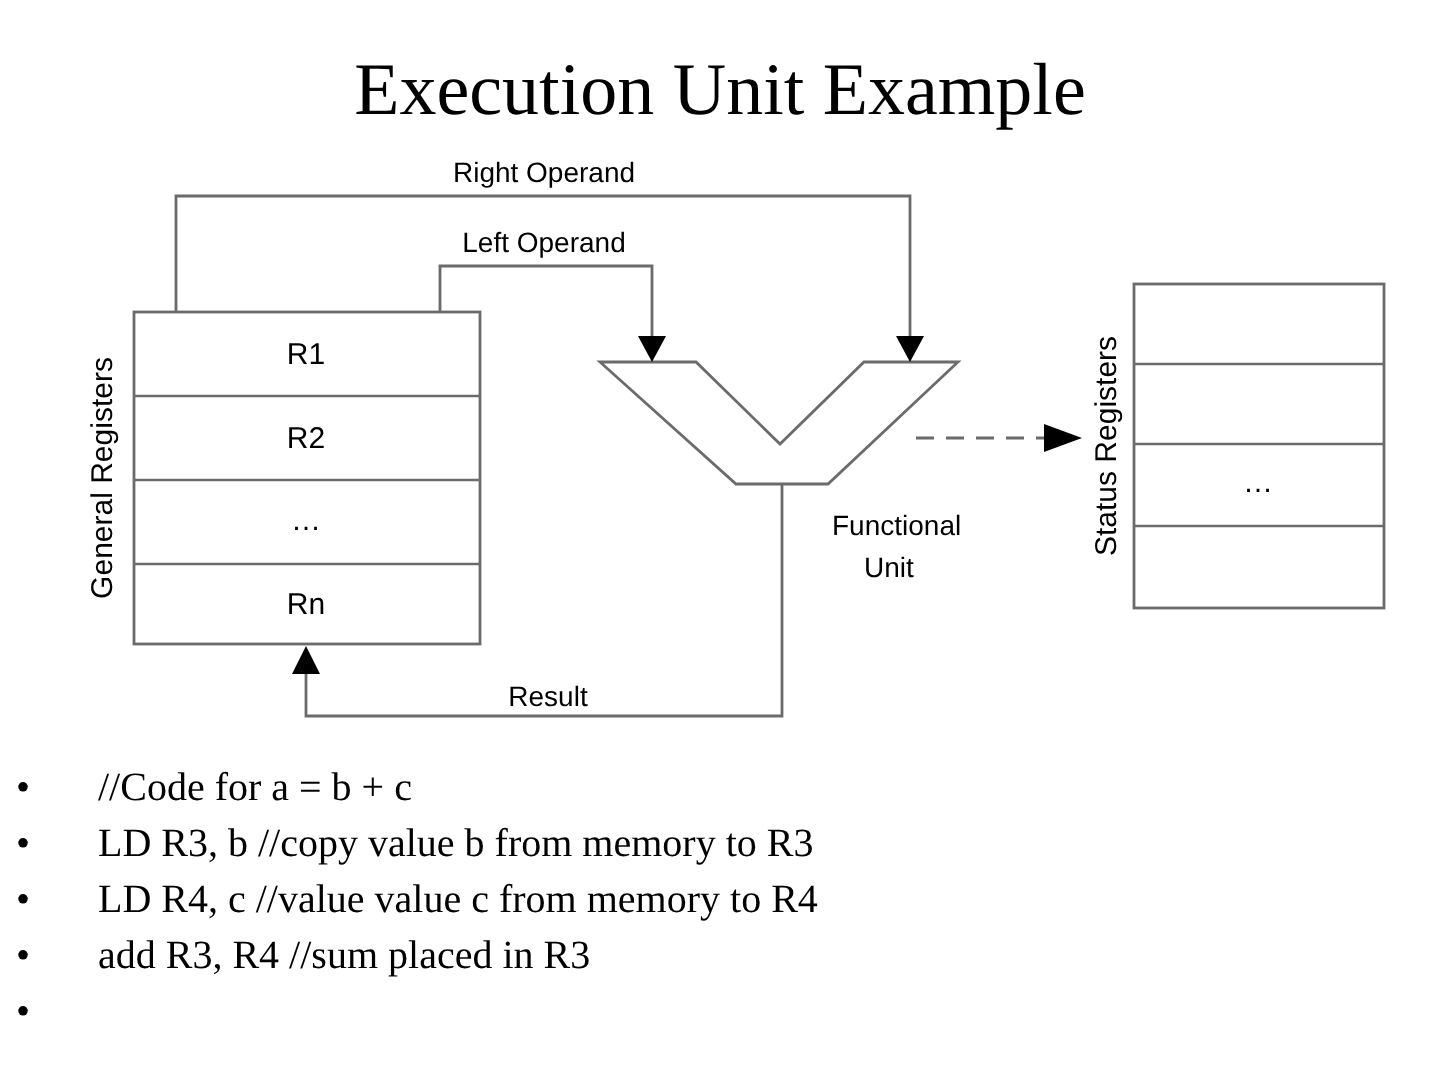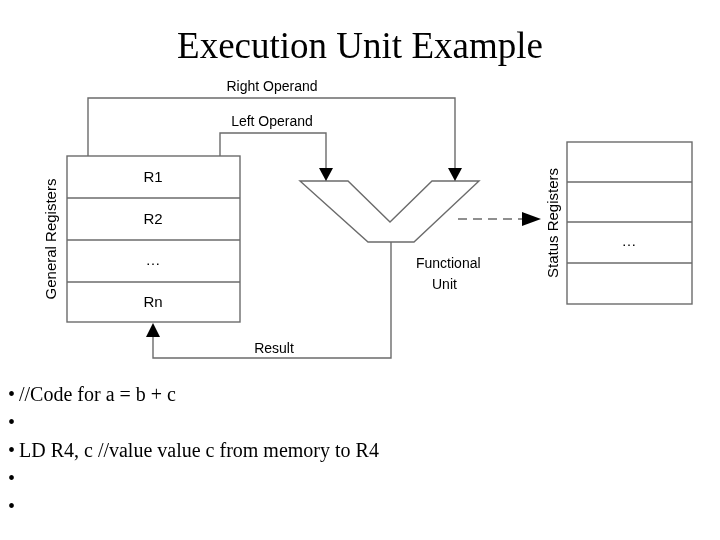--- a/index.html
+++ b/index.html
@@ -108,21 +108,21 @@
     position: absolute;
     left: 8px;
     top: 0;
     width: 14px;
     text-align: left;
     font-size: 20px;
     line-height: 28px;
   }
   .bullet-text {
     position: absolute;
-    left: 19px;
+    left: 49px;
     top: 0;
     line-height: 28px;
   }
 </style>
 </head>
 <body>
 
 <div id="slide">
 
   <div id="title">Execution Unit Example</div>
@@ -190,26 +190,28 @@
     </svg>
   </div>
 
   <div id="bullets">
     <div class="bullet-row">
       <span class="bullet-dot">•</span>
       <span class="bullet-text">//Code for a = b + c</span>
     </div>
     <div class="bullet-row">
       <span class="bullet-dot">•</span>
+      <span class="bullet-text">LD R3, b //copy value b from memory to R3</span>
     </div>
     <div class="bullet-row">
       <span class="bullet-dot">•</span>
       <span class="bullet-text">LD R4, c //value value c from memory to R4</span>
     </div>
     <div class="bullet-row">
       <span class="bullet-dot">•</span>
+      <span class="bullet-text">add R3, R4 //sum placed in R3</span>
     </div>
     <div class="bullet-row">
       <span class="bullet-dot">•</span>
     </div>
   </div>
 
 </div>
 
 </body></html>

